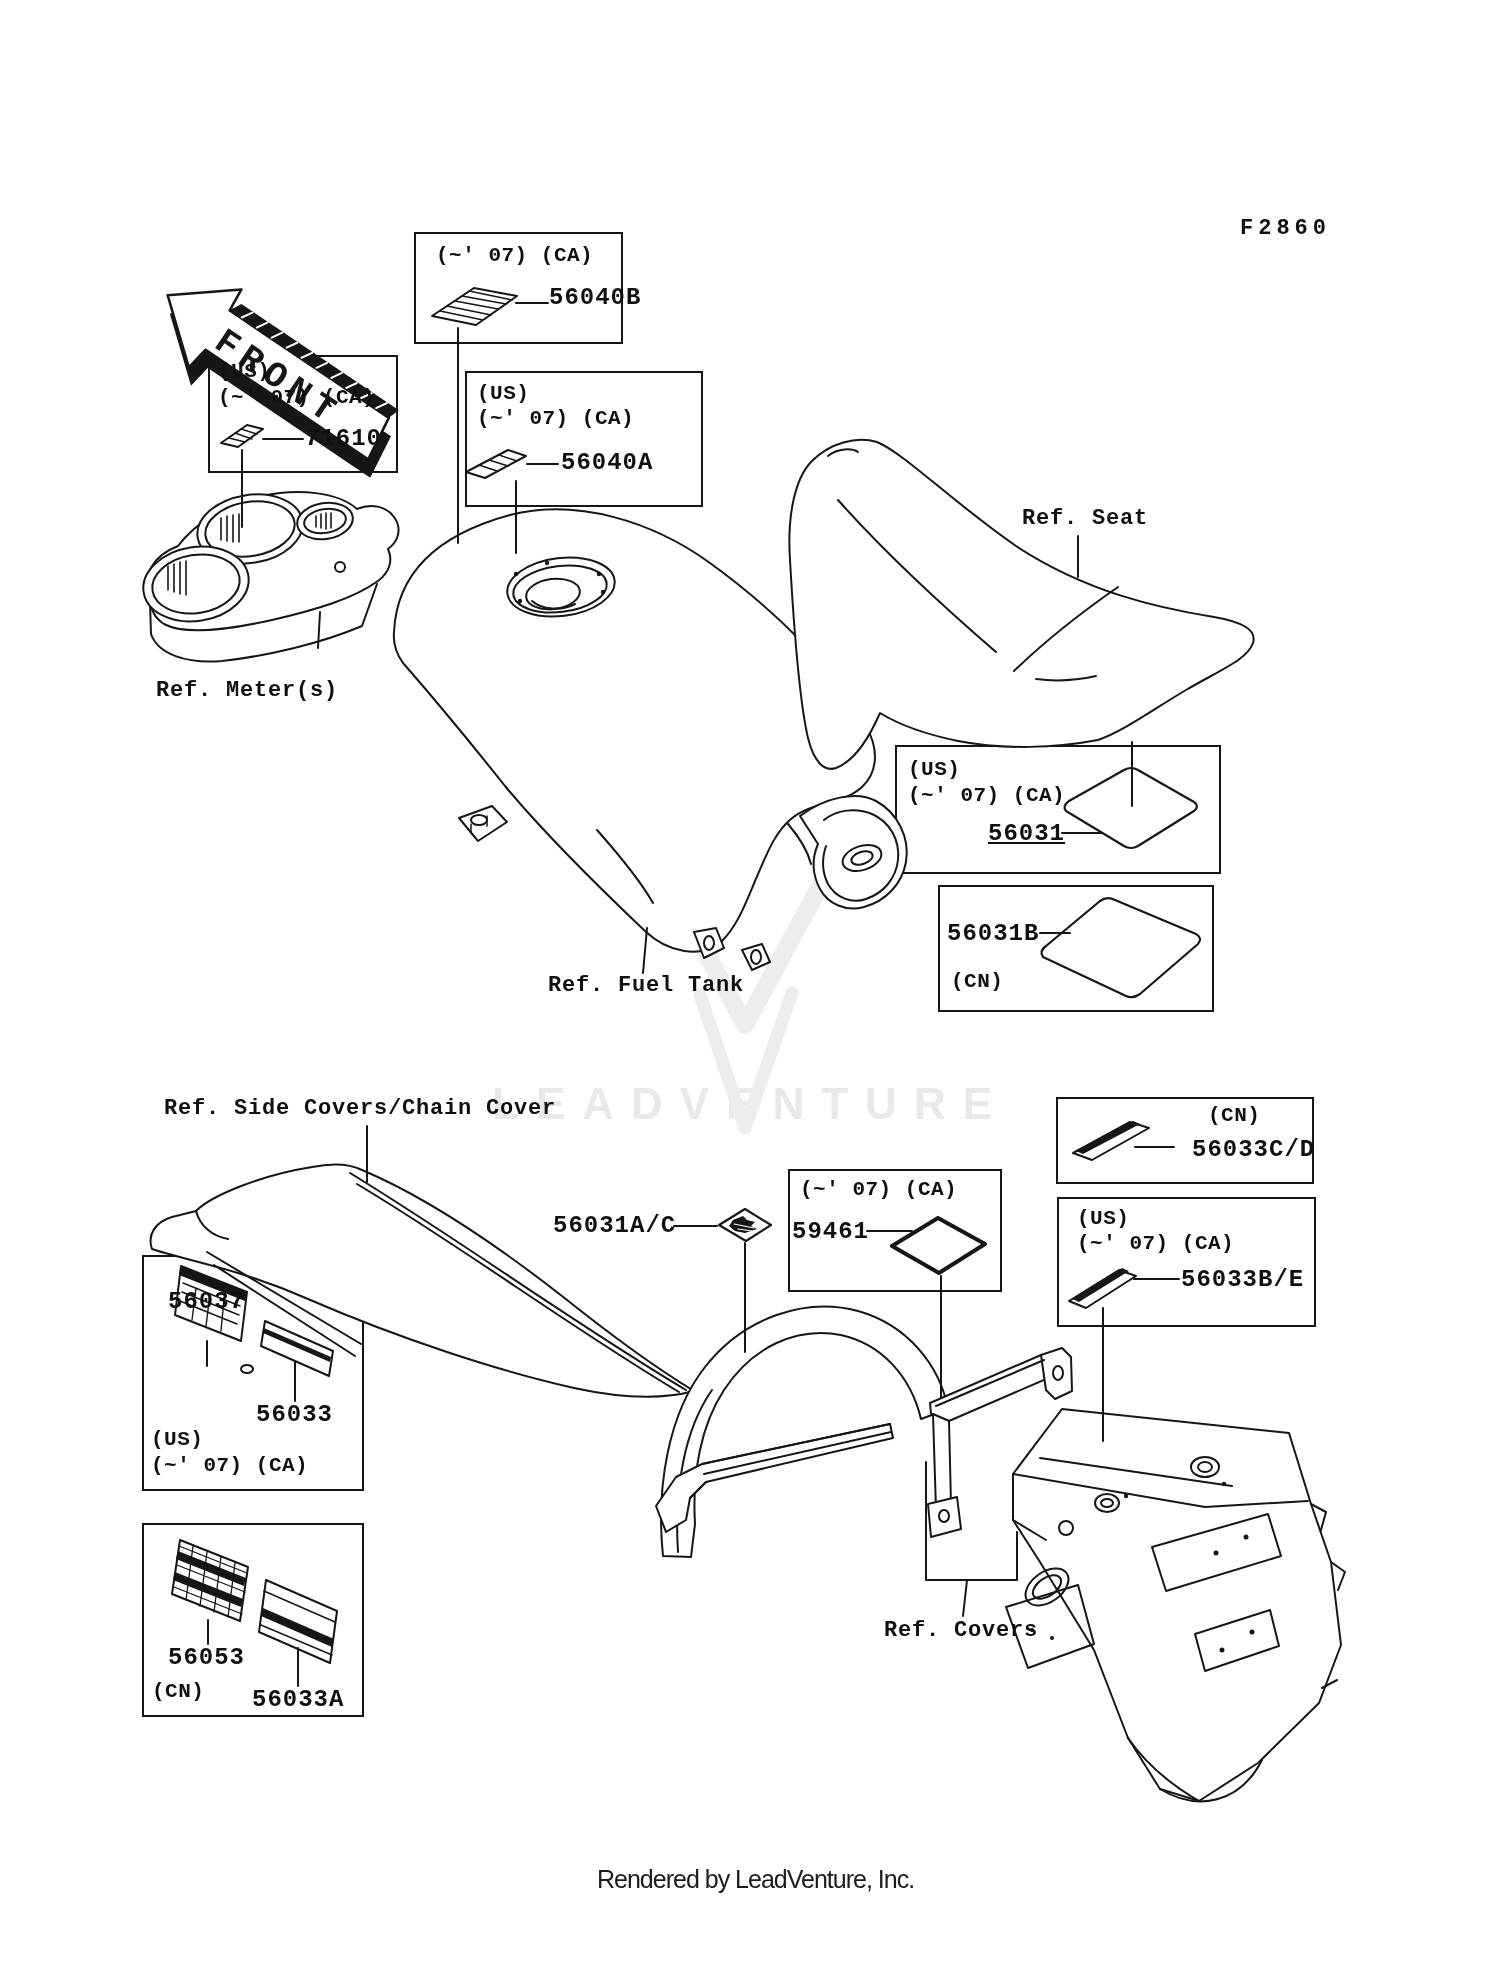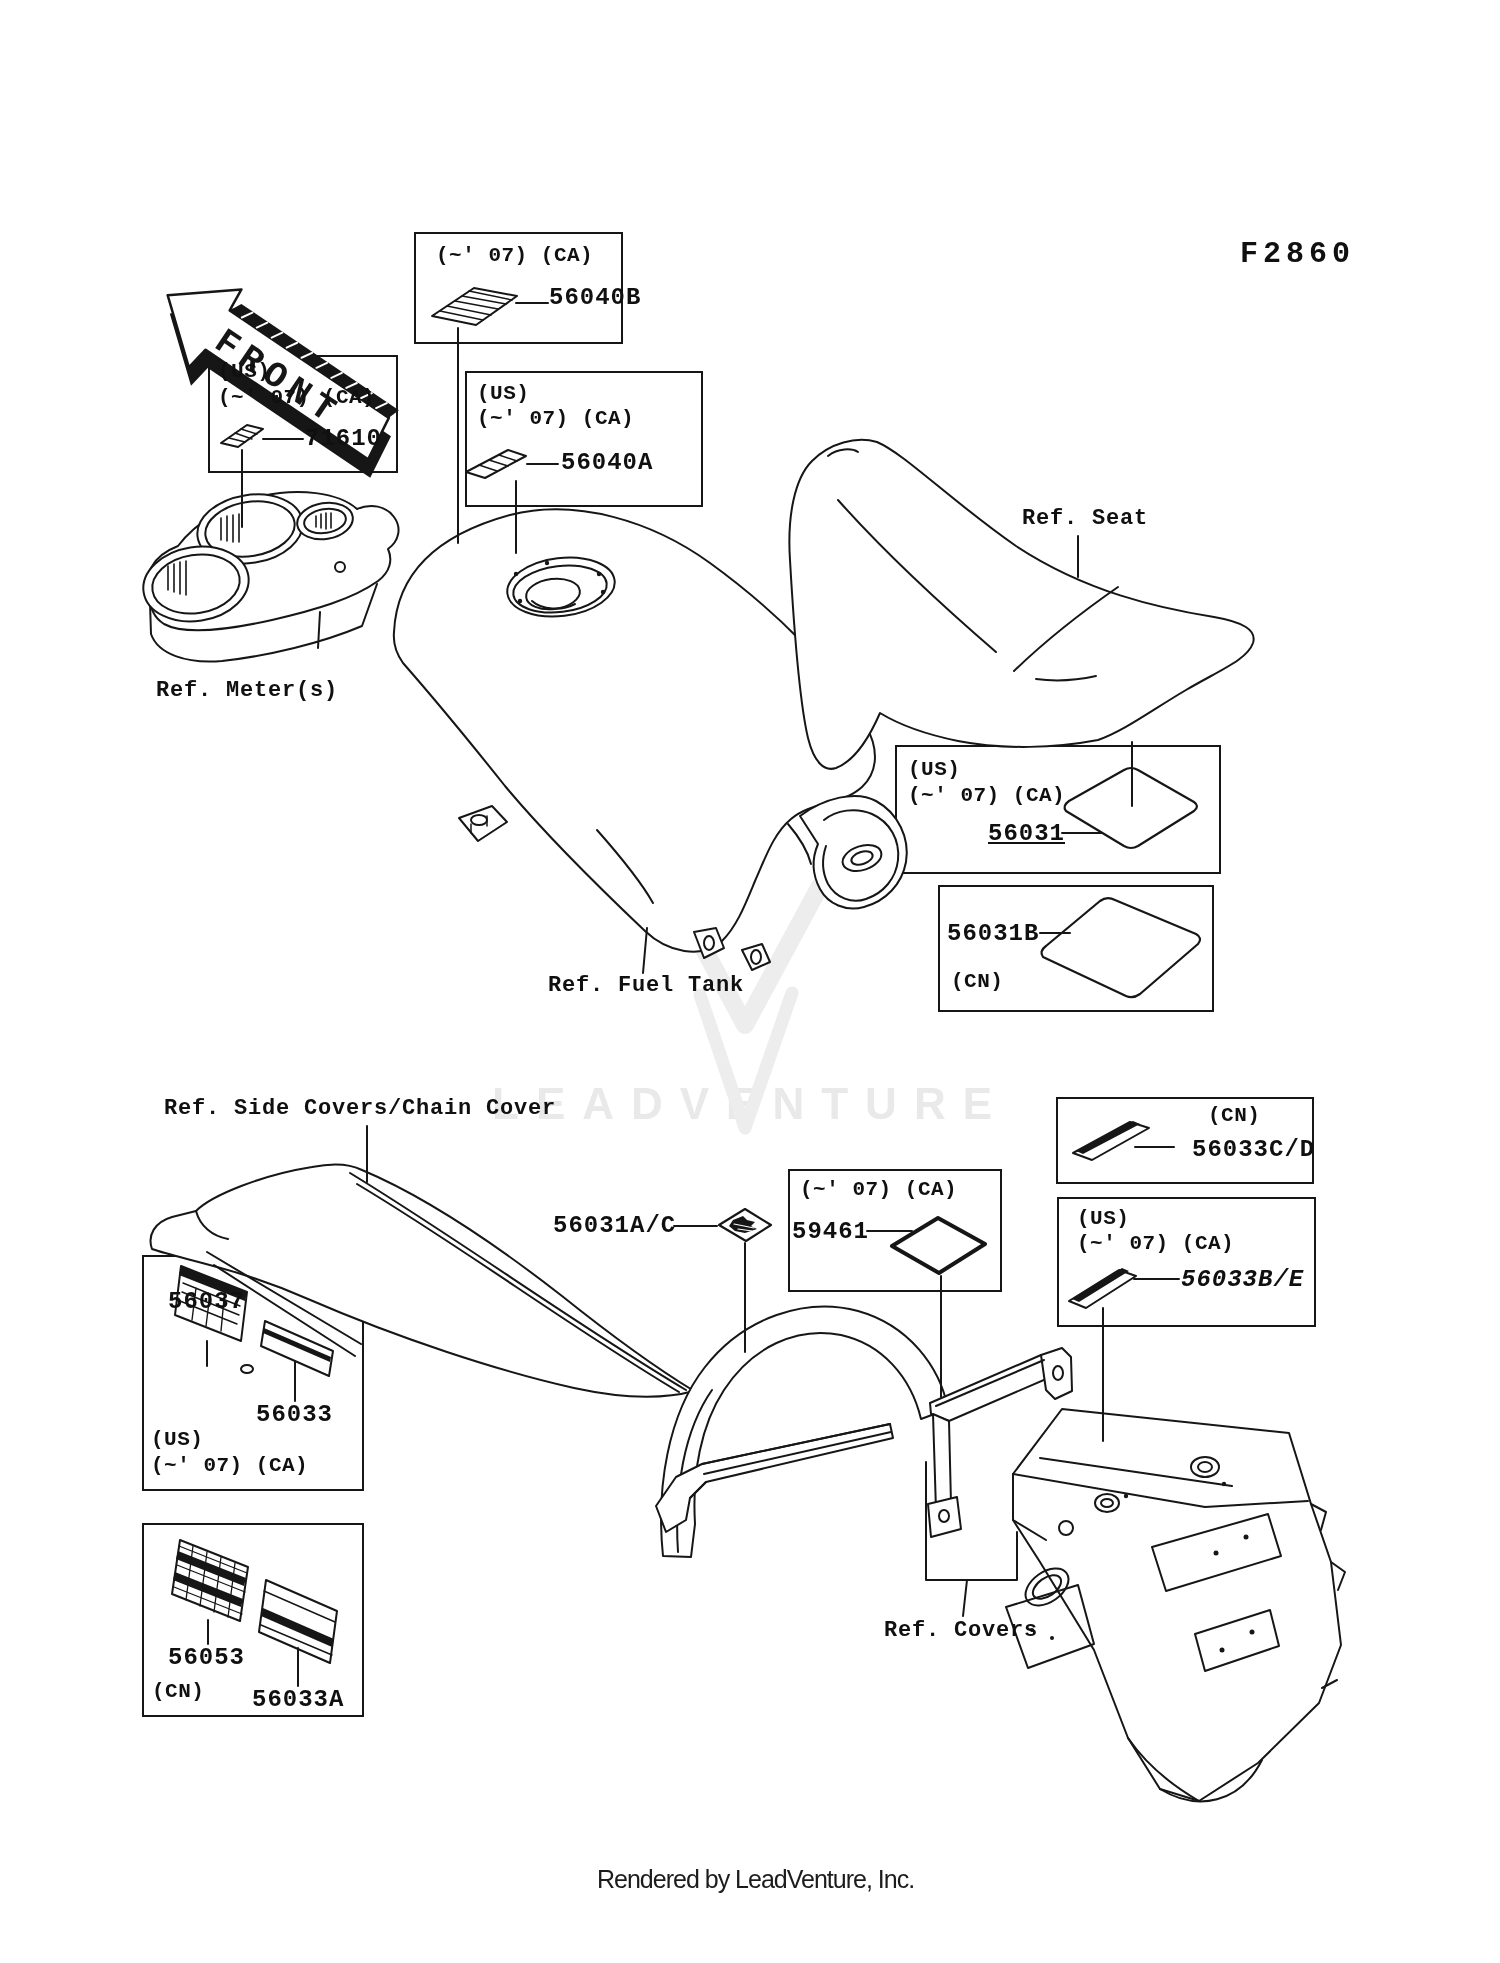--- a/index.html
+++ b/index.html
@@ -4,21 +4,21 @@
 <style>
   html,body{margin:0;padding:0;background:#fff;}
   .stage{position:relative;width:1500px;height:1963px;background:#ffffff;overflow:hidden;
          font-family:"Liberation Mono","DejaVu Sans Mono",monospace;}
   .box{position:absolute;border:2px solid #161616;z-index:1;}
   svg.art{position:absolute;left:0;top:0;z-index:2;pointer-events:none;}
   .txt{position:absolute;z-index:3;color:#101010;font-weight:700;line-height:1;white-space:nowrap;}
   .cond{font-size:21px;letter-spacing:0.5px;}
   .part{font-size:24px;letter-spacing:1px;}
   .ref{font-size:22px;letter-spacing:0.8px;text-align:center;}
-  .code{font-size:30px;letter-spacing:5px;margin-top:21px;}
+  .code{font-size:22px;letter-spacing:5px;}
   .wm{position:absolute;z-index:0;color:#e9e9e9;font-weight:700;font-size:44px;letter-spacing:17px;
       font-family:"Liberation Sans","DejaVu Sans",sans-serif;}
   .footer{position:absolute;z-index:3;color:#1c1c1c;font-weight:400;font-size:25px;letter-spacing:-1px;
       font-family:"Liberation Sans","DejaVu Sans",sans-serif;}
 </style>
 </head>
 <body>
 
 <div class="stage">
 
@@ -250,21 +250,21 @@
   <div class="txt part" style="left:988px;top:822px;text-decoration:underline;">56031</div>
 
   <div class="txt part" style="left:947px;top:922px;">56031B</div>
   <div class="txt cond" style="left:951px;top:971px;">(CN)</div>
 
   <div class="txt cond" style="left:1208px;top:1105px;">(CN)</div>
   <div class="txt part" style="left:1176px;top:1138px;margin-left:16px;">56033C/D</div>
 
   <div class="txt cond" style="left:1077px;top:1208px;">(US)</div>
   <div class="txt cond" style="left:1077px;top:1233px;">(~' 07) (CA)</div>
-  <div class="txt part" style="left:1181px;top:1268px;font-style:italic;">56033B/E</div>
+  <div class="txt part" style="left:1181px;top:1268px;">56033B/E</div>
 
   <div class="txt cond" style="left:800px;top:1179px;">(~' 07) (CA)</div>
   <div class="txt part" style="left:792px;top:1220px;">59461</div>
 
   <div class="txt part" style="left:553px;top:1214px;">56031A/C</div>
 
   <div class="txt part" style="left:168px;top:1290px;">56037</div>
   <div class="txt part" style="left:256px;top:1403px;">56033</div>
   <div class="txt cond" style="left:151px;top:1429px;">(US)</div>
   <div class="txt cond" style="left:151px;top:1455px;">(~' 07) (CA)</div>

